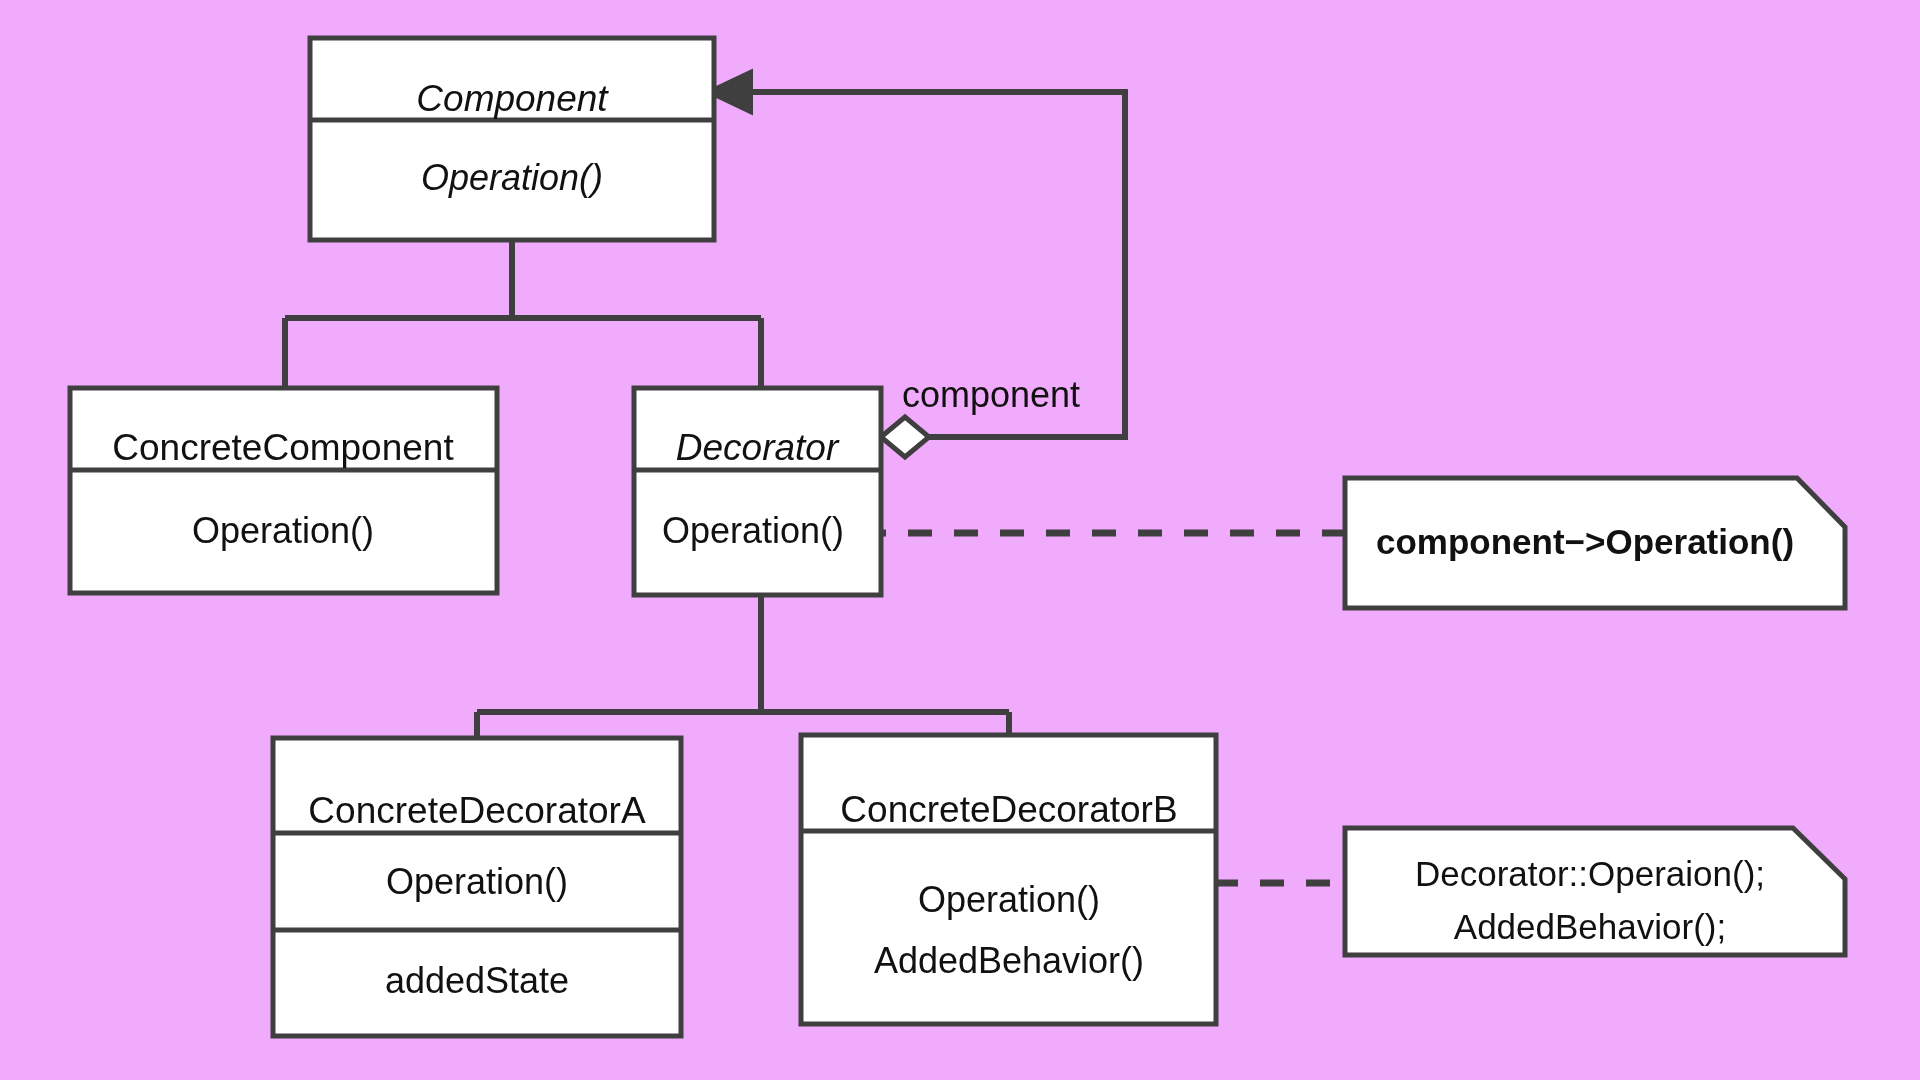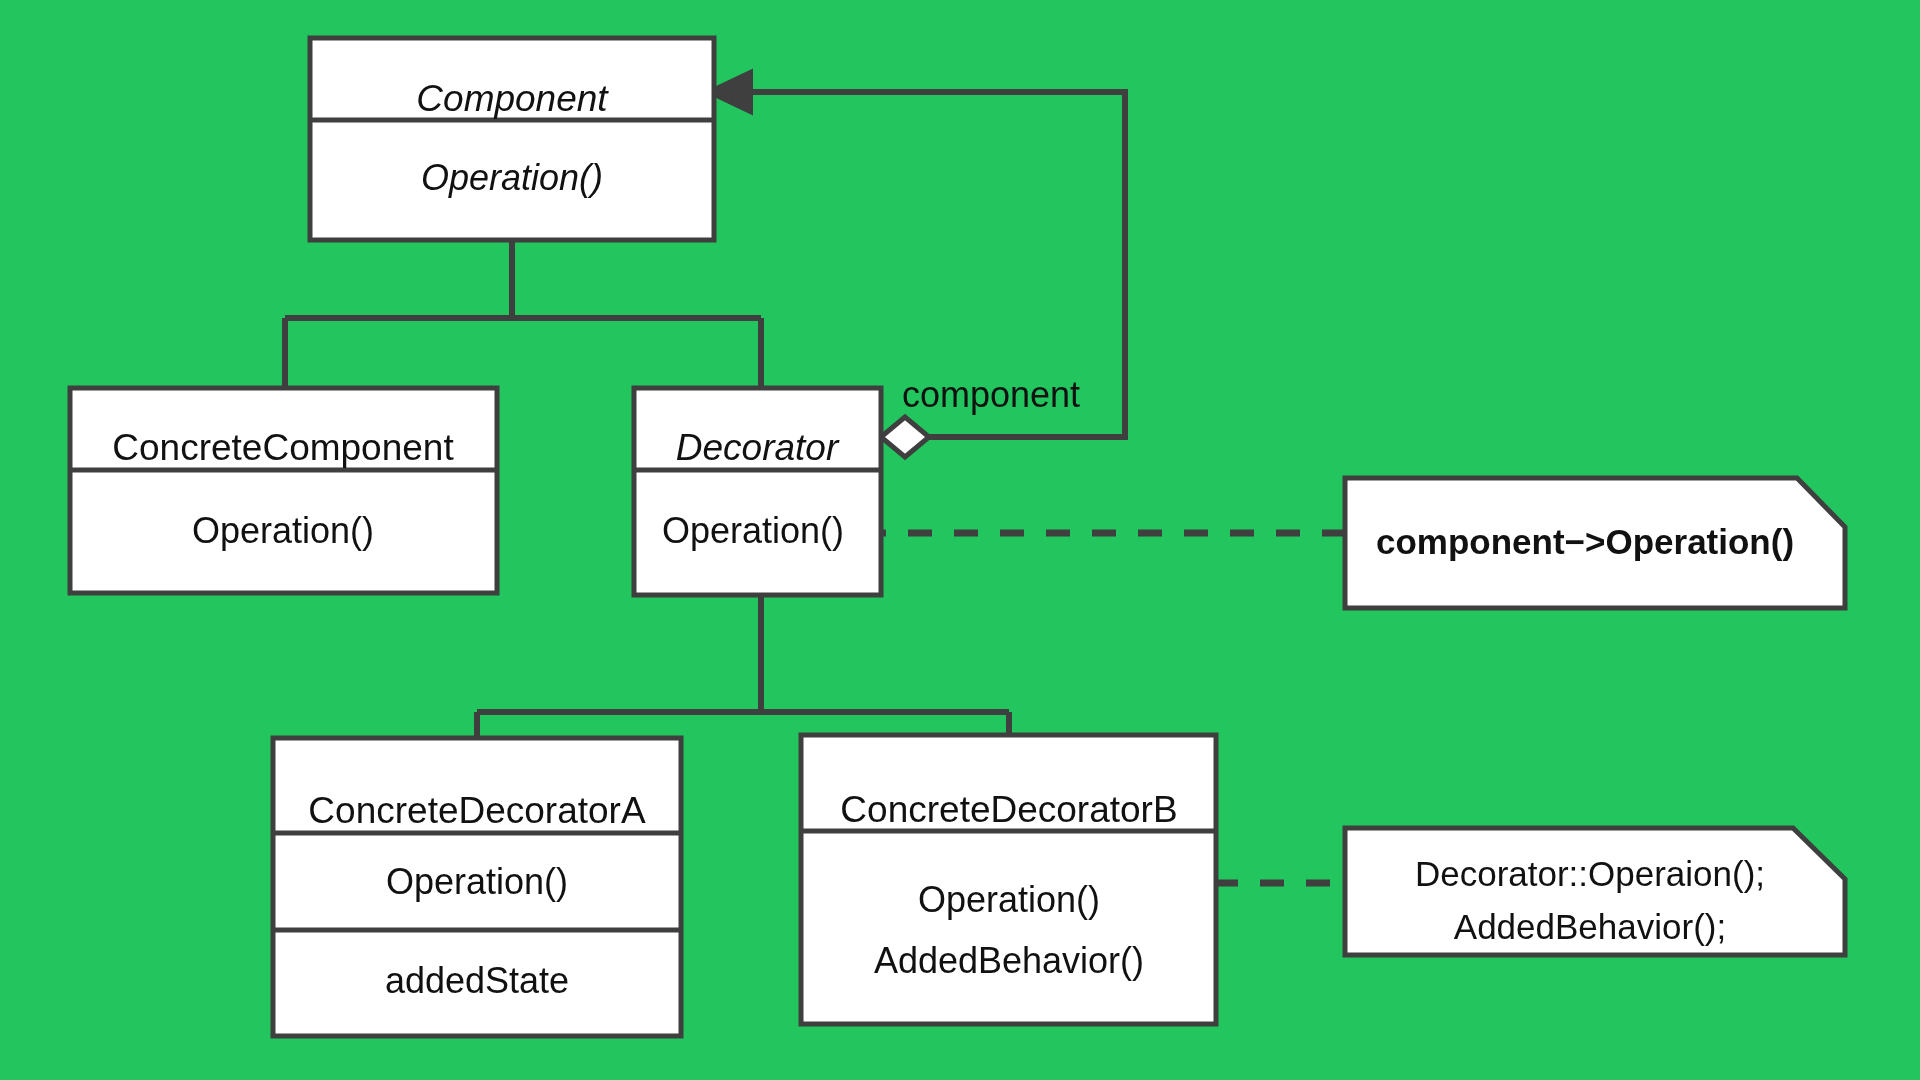--- a/index.html
+++ b/index.html
@@ -10,21 +10,21 @@
   body {
     width: 1920px;
     height: 1080px;
     overflow: hidden;
     font-family: "Liberation Sans", sans-serif;
   }
   #diagram-root {
     position: relative;
     width: 1920px;
     height: 1080px;
-    background: #22c55e;
+    background: #f0abfc;
     text-align: right;
   }
   svg#uml-canvas {
     position: absolute;
     top: 0;
     left: 0;
     width: 1920px;
     height: 1080px;
     display: block;
   }

